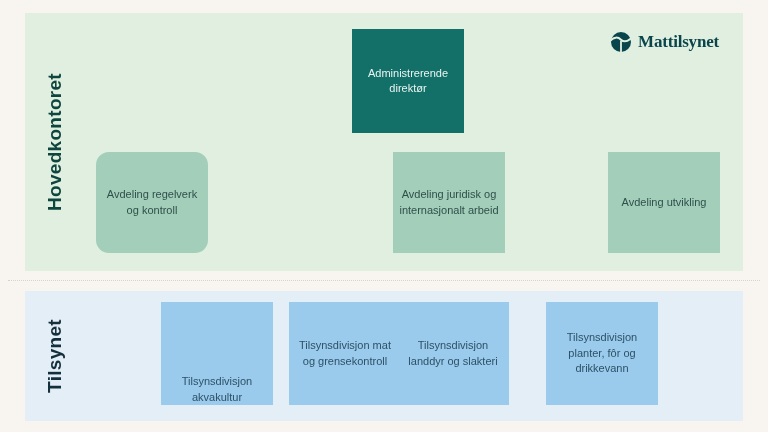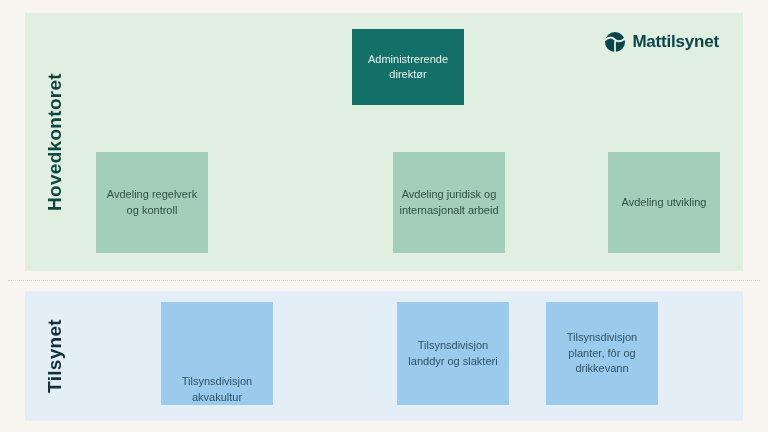--- a/index.html
+++ b/index.html
@@ -44,28 +44,29 @@
   .box{
     position:absolute;
     width:112px;
     display:flex;align-items:center;justify-content:center;
     text-align:center;
     font-size:11px;line-height:1.4;
     padding:0;box-sizing:border-box;
   }
   .box .txt{display:block;padding:0 6px;}
   .box.sage{top:139px;height:101px;background:var(--box-sage);color:var(--green-box-text);}
-  .box.dark{left:327px;top:16px;height:76px;background:var(--box-dark-teal);color:var(--dark-box-text);}
+  .box.dark{left:327px;top:16px;height:104px;background:var(--box-dark-teal);color:var(--dark-box-text);}
   .box.bluebox{top:11px;height:103px;background:var(--box-blue);color:var(--blue-box-text);}
-  .d1{left:71px;}.d2{left:199px;}.d3{left:327px;margin-left:41px;}.d4{left:455px;}.d5{left:583px;}
+  .d1{left:71px;border-radius:13px;}.d2{left:199px;}.d3{left:327px;margin-left:41px;}.d4{left:455px;}.d5{left:583px;}
   .t1{left:136px;align-items:flex-end;}.t2{left:264px;}.t3{left:372px;}.t4{left:521px;}
   .logo{
     position:absolute;right:24px;top:19px;
     display:flex;align-items:center;gap:7px;
     color:var(--brand-teal);
+    font-family:Liberation Serif, serif;
   }
   .logo-text{
     font-size:17px;font-weight:700;letter-spacing:-0.2px;
   }
   .divider{
     position:absolute;left:8px;top:280px;width:752px;height:0;
     border-top:1px dotted var(--divider);
   }
 </style>
 </head>
@@ -103,20 +104,23 @@
   </section>
 
   <div class="divider"></div>
 
   <section class="panel blue">
     <div class="vlabel navy-label">Tilsynet</div>
 
     <div class="box bluebox t1">
       <span class="txt">Tilsynsdivisjon akvakultur</span>
     </div>
+    <div class="box bluebox t2">
+      <span class="txt">Tilsynsdivisjon mat og grensekontroll</span>
+    </div>
     <div class="box bluebox t3">
       <span class="txt">Tilsynsdivisjon landdyr og slakteri</span>
     </div>
     <div class="box bluebox t4">
       <span class="txt">Tilsynsdivisjon planter, fôr og drikkevann</span>
     </div>
   </section>
 
 </div>
 

